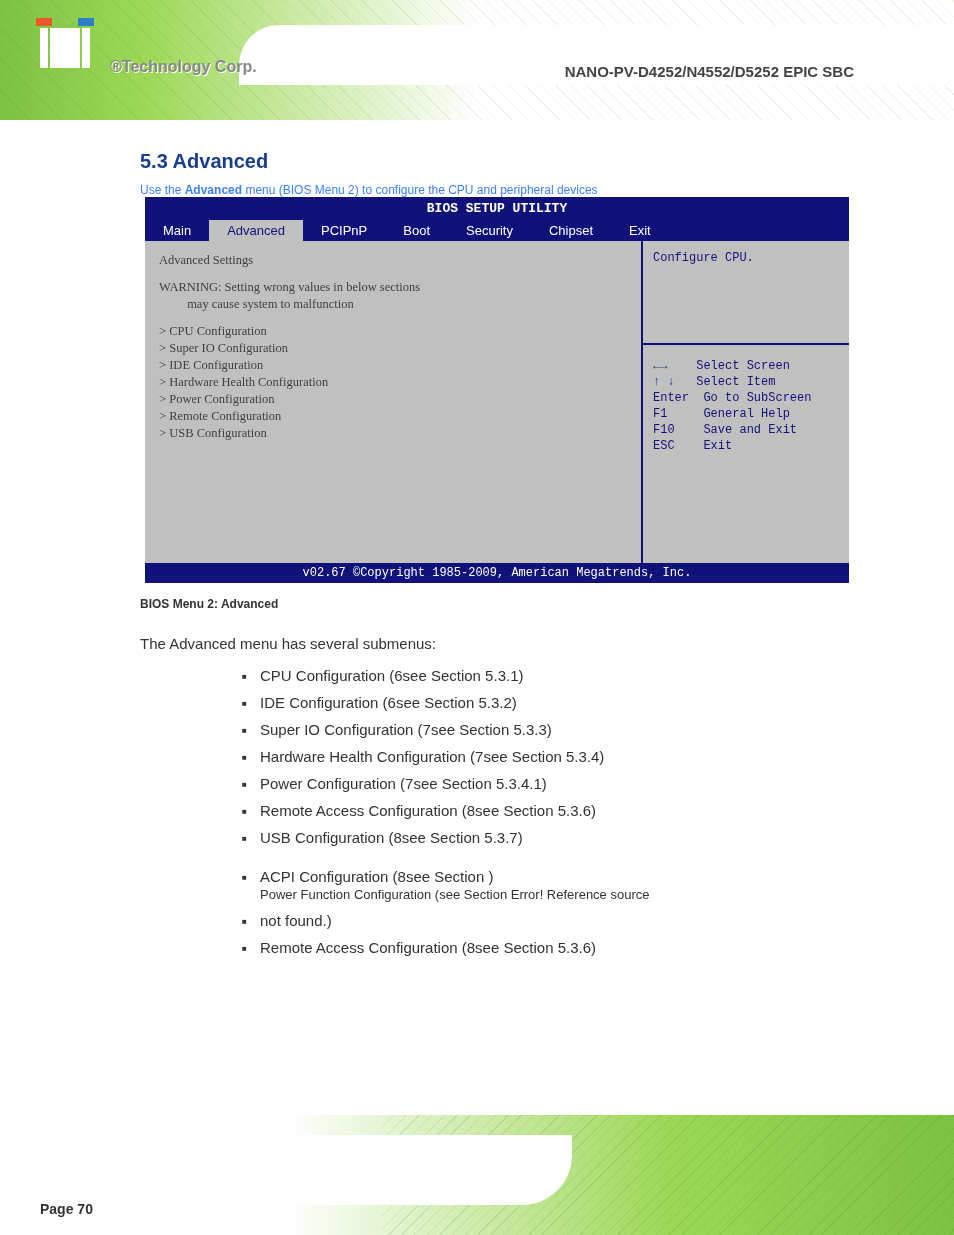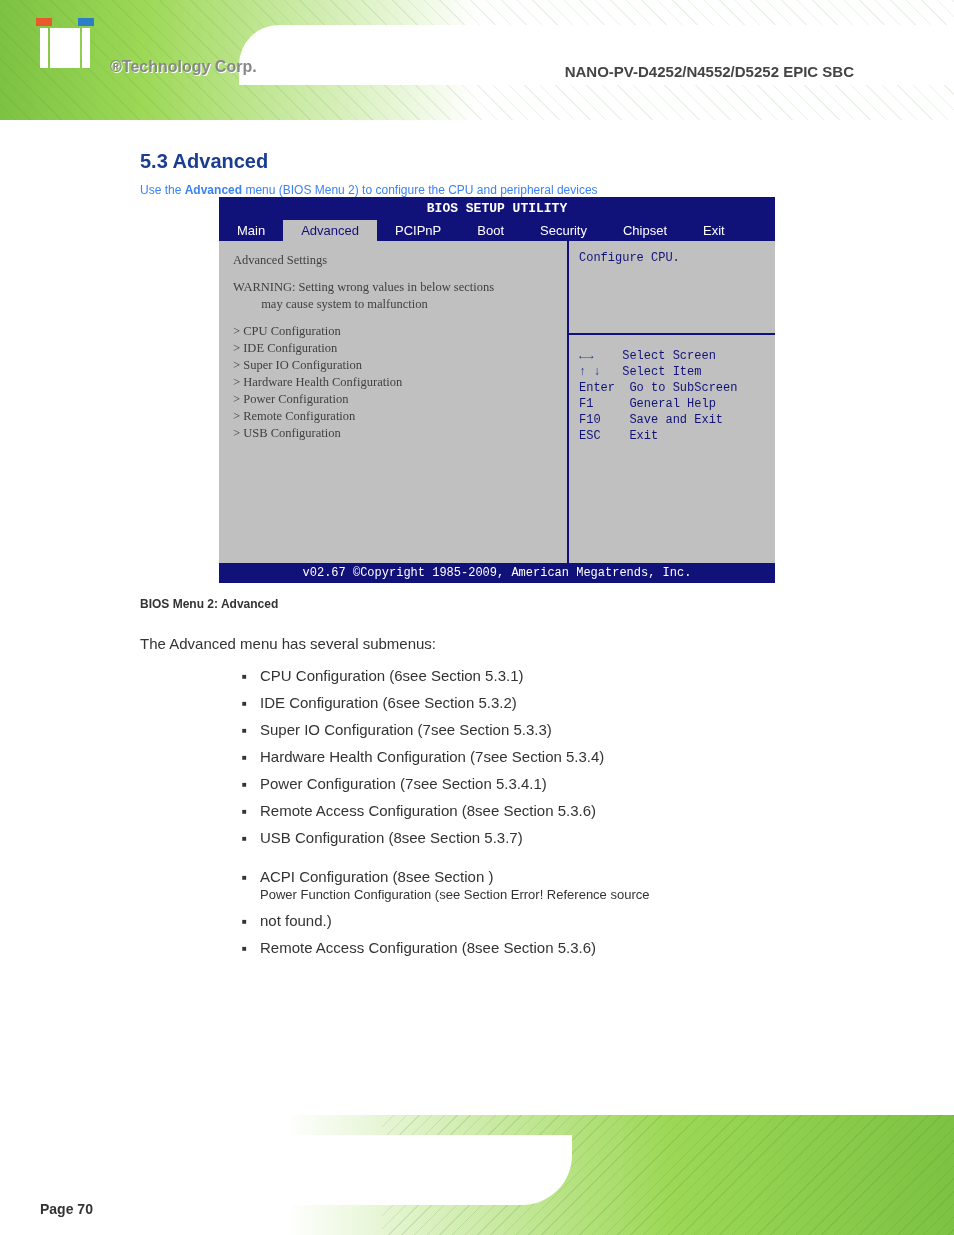--- a/index.html
+++ b/index.html
@@ -17,31 +17,31 @@
   .logo-i2::before { content: ''; position: absolute; top: -10px; left: -4px; width: 16px; height: 8px; background: #2c7ec9; }
   .tech-corp { position: absolute; top: 58px; left: 110px; font-size: 16px; font-weight: bold; color: #888; text-shadow: 1px 1px 0 #fff; }
   
   .product-name { position: absolute; top: 63px; right: 100px; font-size: 15px; font-weight: bold; color: #444; }
   
   .content { padding: 30px 100px 0 140px; }
   
   .section-title { font-size: 20px; font-weight: bold; color: #1a3d8f; margin-bottom: 10px; }
   .section-desc { font-size: 12px; color: #3b82f6; }
   
-  .bios-box { width: 556px; background: #11117a; margin: 0 auto 14px auto; }
+  .bios-box { width: 704px; background: #11117a; margin: 0 auto 14px auto; }
   .bios-title-bar { background: #11117a; color: #fff; text-align: center; padding: 4px; font-family: 'Courier New', monospace; font-size: 13px; font-weight: bold; }
   .bios-tabs { display: flex; background: #11117a; }
   .bios-tab { padding: 3px 18px; font-family: Liberation Sans, sans-serif; font-size: 13px; color: #fff; }
   .bios-tab.active { background: #c0c0c0; color: #11117a; }
   .bios-body { display: flex; background: #c0c0c0; }
   .bios-left { flex: 1; padding: 10px 14px; font-family: Liberation Serif, serif; font-size: 12.5px; color: #404040; }
   .bios-left .item { margin: 2px 0; }
   .bios-left .arrow::before { content: '> '; }
   .bios-right { width: 208px; border-left: 2px solid #11117a; padding: 10px; font-family: 'Courier New', monospace; font-size: 12px; color: #11117a; }
-  .bios-right .help-title { margin-bottom: 18px; }
+  .bios-right .help-title { margin-bottom: 28px; }
   .bios-right .divider { border-top: 2px solid #11117a; margin: 14px -10px; }
   .bios-right .key-line { margin: 2px 0; white-space: nowrap; }
   .bios-footer { background: #11117a; color: #fff; text-align: center; padding: 3px; font-family: 'Courier New', monospace; font-size: 12px; }
   
   .figure-caption { font-size: 12px; font-weight: bold; color: #333; margin: 14px 0 24px 0; }
   
   .sub-desc { font-size: 15px; color: #333; margin-bottom: 10px; }
   
   .bullet-list { list-style: none; margin-left: 120px; }
   .bullet-list li { font-size: 15px; color: #333; padding: 5px 0; position: relative; }
@@ -88,22 +88,22 @@
       <div class="bios-tab">Exit</div>
     </div>
     <div class="bios-body">
       <div class="bios-left">
         <div class="item">Advanced Settings</div>
         <div style="height:8px"></div>
         <div class="item">WARNING: Setting wrong values in below sections</div>
         <div class="item">&nbsp;&nbsp;&nbsp;&nbsp;&nbsp;&nbsp;&nbsp;&nbsp;&nbsp;<span>may cause system to malfunction</span></div>
         <div style="height:8px"></div>
         <div class="item arrow">CPU Configuration</div>
+        <div class="item arrow">Super IO Configuration</div>
         <div class="item arrow">IDE Configuration</div>
-        <div class="item arrow">Super IO Configuration</div>
         <div class="item arrow">Hardware Health Configuration</div>
         <div class="item arrow">Power Configuration</div>
         <div class="item arrow">Remote Configuration</div>
         <div class="item arrow">USB Configuration</div>
         <div style="height:110px"></div>
       </div>
       <div class="bios-right">
         <div class="help-title">Configure CPU.</div>
         <div style="height:36px"></div>
         <div class="divider"></div>

